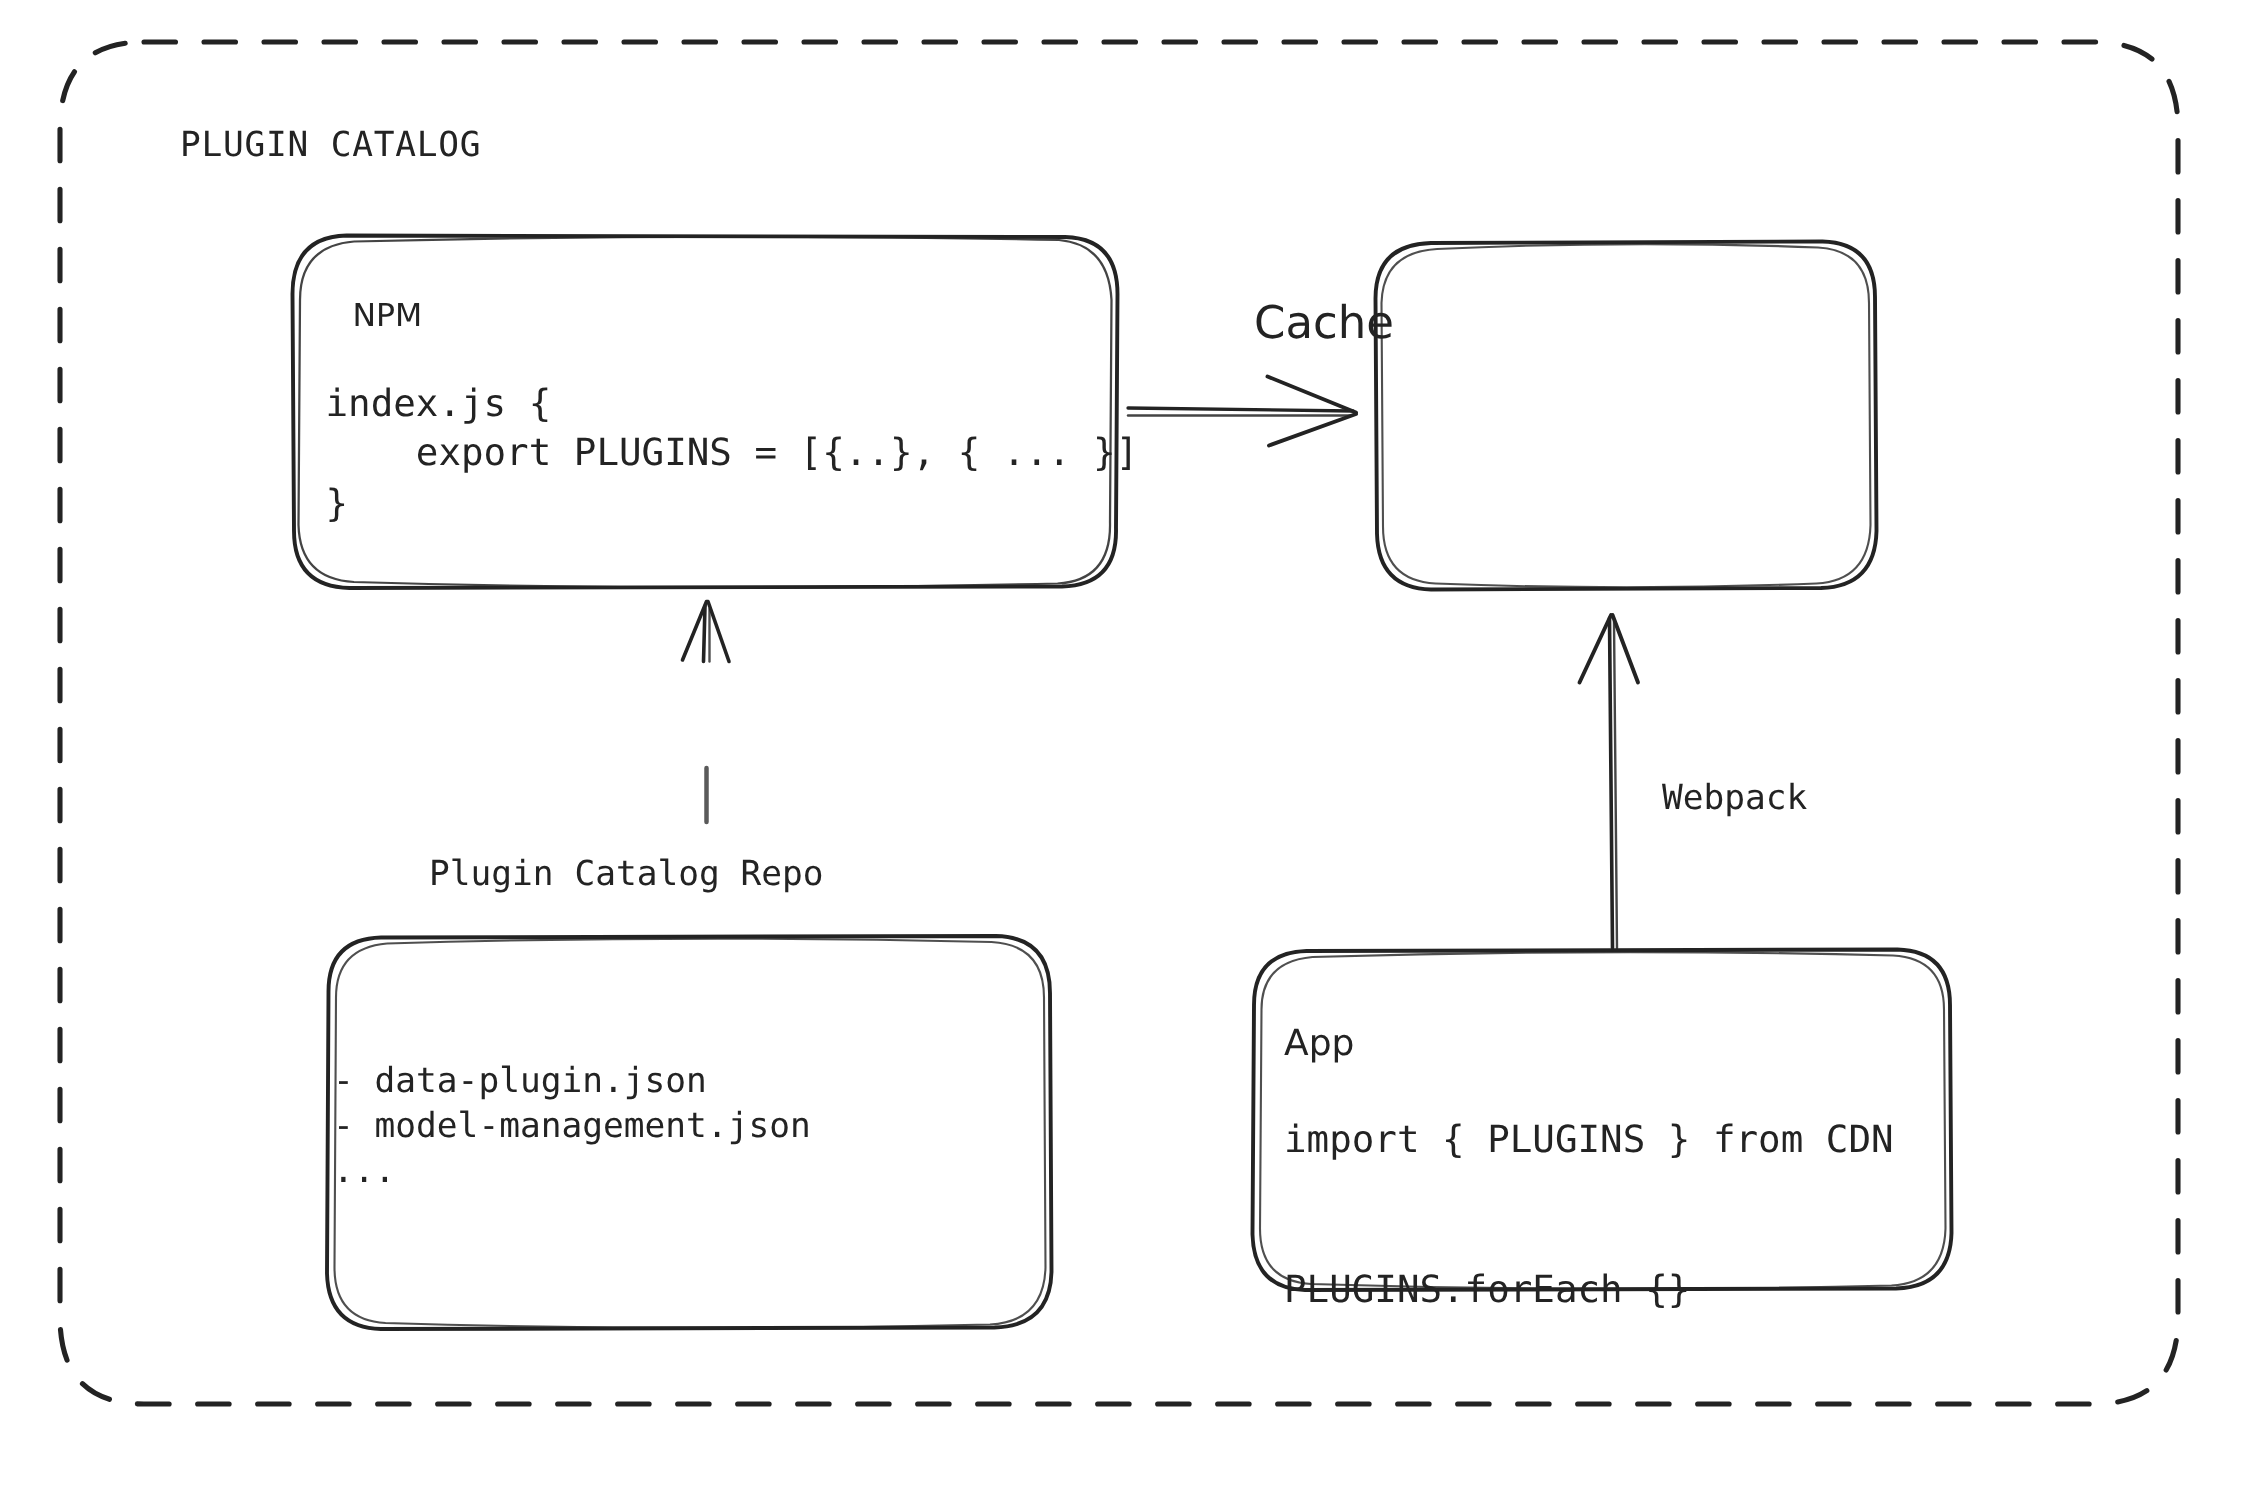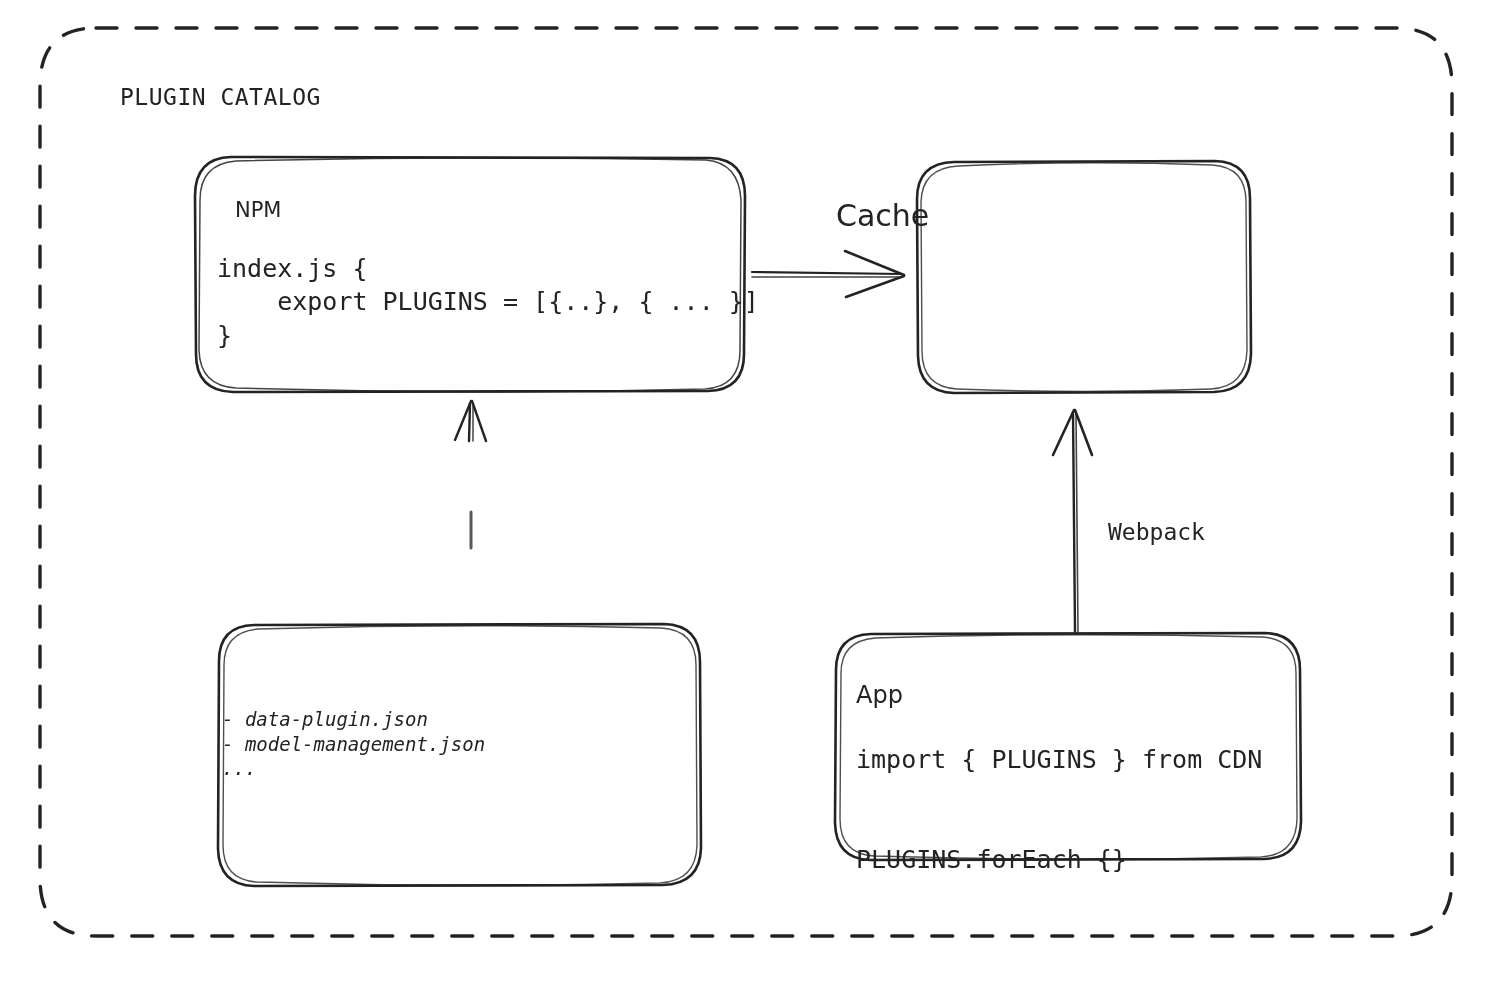--- a/index.html
+++ b/index.html
@@ -92,23 +92,22 @@
 
   
   #repo-caption {
     left: 286px;
     top: 568px;
     font-size: 23px;
   }
   #repo-list {
     left: 222px;
     top: 707px;
-    font-size: 19px;
+    font-size: 23px;
     line-height: 1.30;
-    font-style: italic;
   }
 
   
   #app-title {
     left: 856px;
     top: 679px;
     font-size: 24px;
     text-align: right;
   }
   #app-code {
@@ -180,20 +179,21 @@
   <div class="txt mono" id="npm-code">index.js {
     export PLUGINS = [{..}, { ... }]
 }</div>
 
 
   <div class="txt sans" id="cache-label">Cache</div>
 
 
   <div class="txt mono" id="import-label">Webpack</div>
 
+  <div class="txt mono" id="repo-caption">Plugin Catalog Repo</div>
 
   <div class="txt mono" id="repo-list">- data-plugin.json
 - model-management.json
 ...</div>
 
   <div class="txt sans" id="app-title">App</div>
 
   <div class="txt mono" id="app-code">import { PLUGINS } from CDN
 
 PLUGINS.forEach {}</div>

